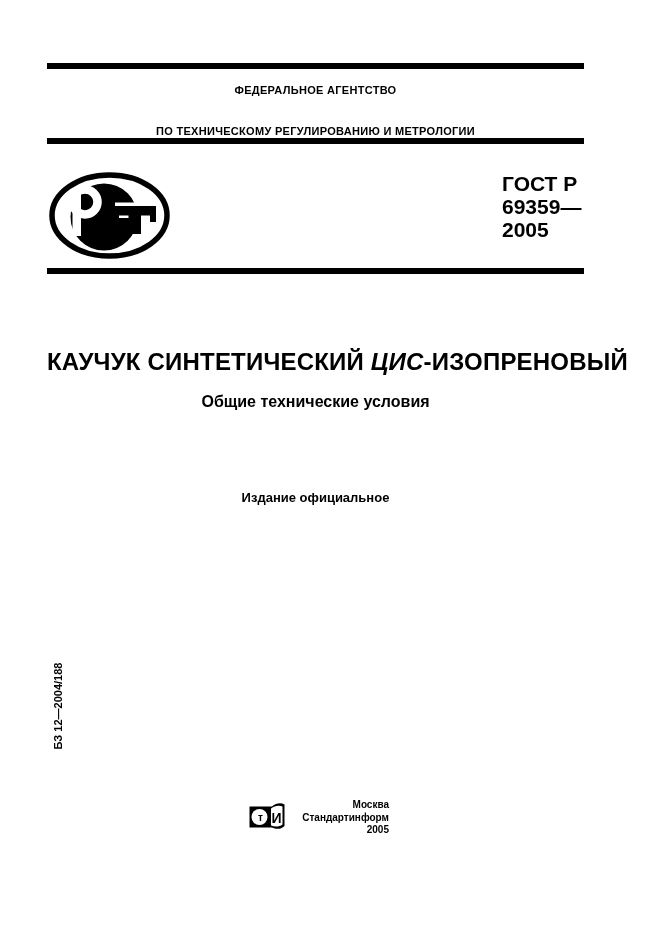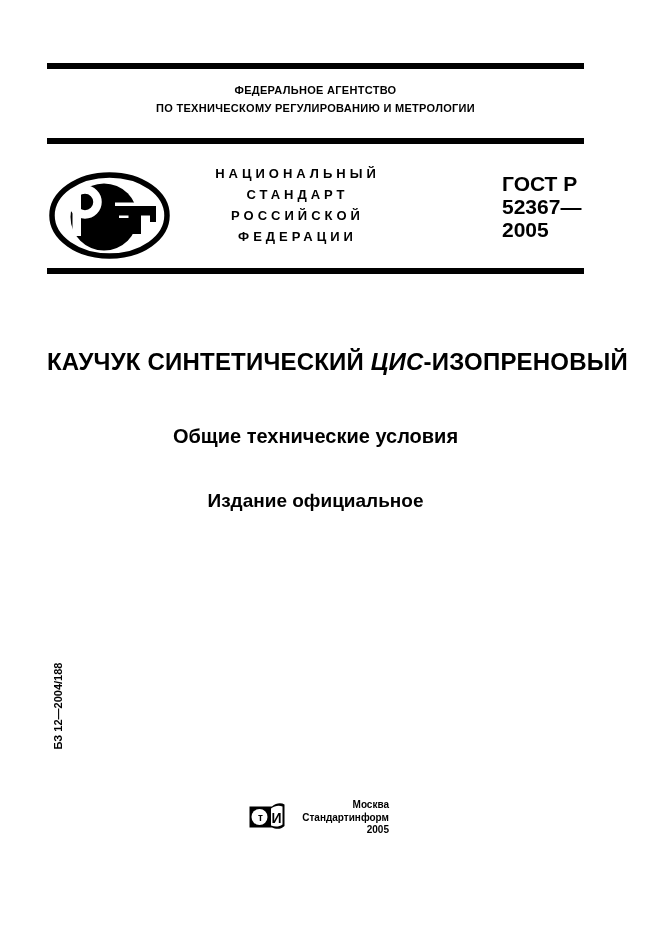--- a/index.html
+++ b/index.html
@@ -10,41 +10,41 @@
     overflow:hidden;
   }
   .rule { position:absolute; left:47px; width:537px; height:6px; background:#000; }
   .rule-1 { top:63px; }
   .rule-2 { top:138px; }
   .rule-3 { top:268px; }
 
   .agency { position:absolute; left:47px; width:537px; text-align:center;
             font-weight:bold; font-size:11px; letter-spacing:0.3px; }
   .agency-1 { top:84px; }
-  .agency-2 { top:102px; }
+  .agency-2 { top:125px; }
 
   .rst-logo { position:absolute; left:49px; top:172px; width:121px; height:87px; }
 
   .org-block { position:absolute; left:175px; top:163px; width:245px;
                text-align:center; font-weight:bold; font-size:13px;
                line-height:21px; letter-spacing:4px; }
 
   .designation { position:absolute; left:502px; top:172px;
                  font-weight:bold; font-size:21px; line-height:23px; }
 
   .doc-title { position:absolute; left:47px; top:348px; width:537px;
                font-weight:bold; font-size:24px;
                white-space:nowrap; letter-spacing:0.2px; }
   .doc-title em { font-style:italic; }
 
-  .doc-subtitle { position:absolute; left:47px; top:425px; width:537px;
-                  text-align:center; font-weight:bold; font-size:20px; }
+  .doc-subtitle { position:absolute; left:47px; top:393px; width:537px;
+                  text-align:center; font-weight:bold; font-size:16px; }
 
   .edition { position:absolute; left:47px; top:490px; width:537px;
-             text-align:center; font-weight:bold; font-size:19px; }
+             text-align:center; font-weight:bold; font-size:13px; }
 
   .spine { position:absolute; left:15px; top:700px; white-space:nowrap;
            font-weight:bold; font-size:11px; transform:rotate(-90deg);
            transform-origin:center; }
 
   .stin-logo { position:absolute; left:248px; top:802px; width:38px; height:30px; }
 
   .imprint { position:absolute; left:297px; top:799px; width:92px;
              text-align:right; font-weight:bold; font-size:10px;
              line-height:12.5px; }
@@ -68,30 +68,24 @@
       <rect x="66" y="30.5" width="28" height="15.5" fill="#fff"></rect>
       <rect x="23.5" y="18" width="8.5" height="46" fill="#fff"></rect>
       <circle cx="36" cy="30" r="12.5" fill="none" stroke="#fff" stroke-width="8.5"></circle>
       <rect x="64" y="34" width="43" height="9.5" fill="#000"></rect>
       <rect x="64" y="34" width="6" height="16" fill="#000"></rect>
       <rect x="101" y="34" width="6" height="16" fill="#000"></rect>
       <rect x="79.5" y="34" width="12.5" height="28" fill="#000"></rect>
     </svg>
   </div>
 
-  <div class="org-block">
-    <div>НАЦИОНАЛЬНЫЙ</div>
-    <div>СТАНДАРТ</div>
-    <div>РОССИЙСКОЙ</div>
-    <div>ФЕДЕРАЦИИ</div>
-  </div>
 
   <div class="designation">
     <div>ГОСТ Р</div>
-    <div>52367—</div>
+    <div>69359—</div>
     <div>2005</div>
   </div>
 
   <div class="rule rule-3"></div>
 
   <h1 class="doc-title"><span>КАУЧУК СИНТЕТИЧЕСКИЙ </span><em>ЦИС</em><span>-ИЗОПРЕНОВЫЙ</span></h1>
 
   <h2 class="doc-subtitle">Общие технические условия</h2>
 
   <div class="edition">Издание официальное</div>

